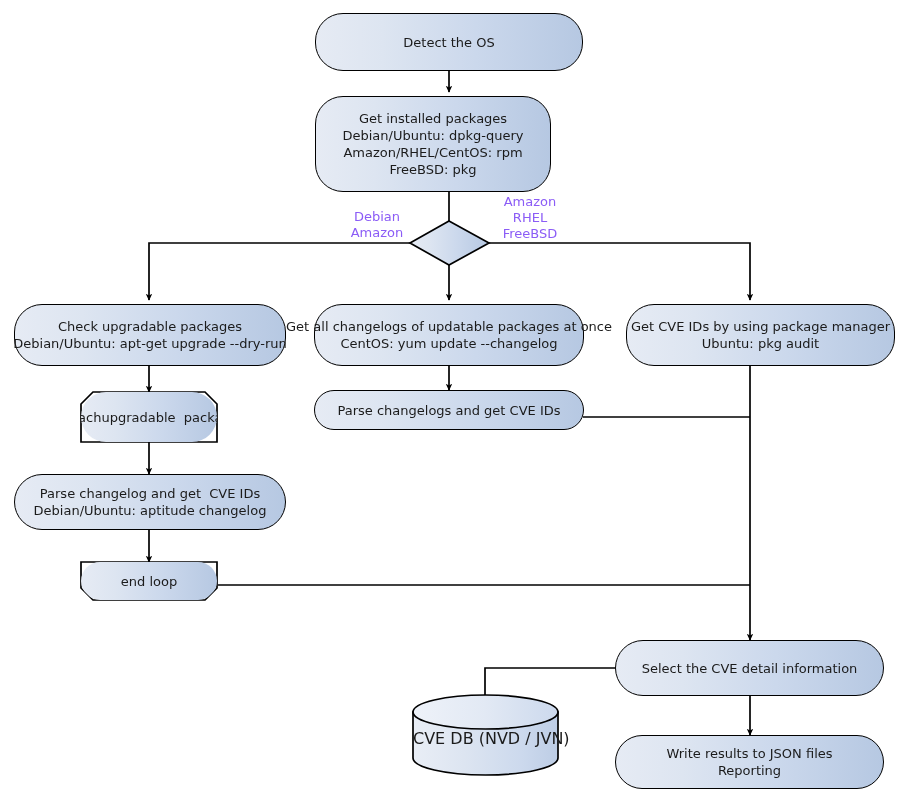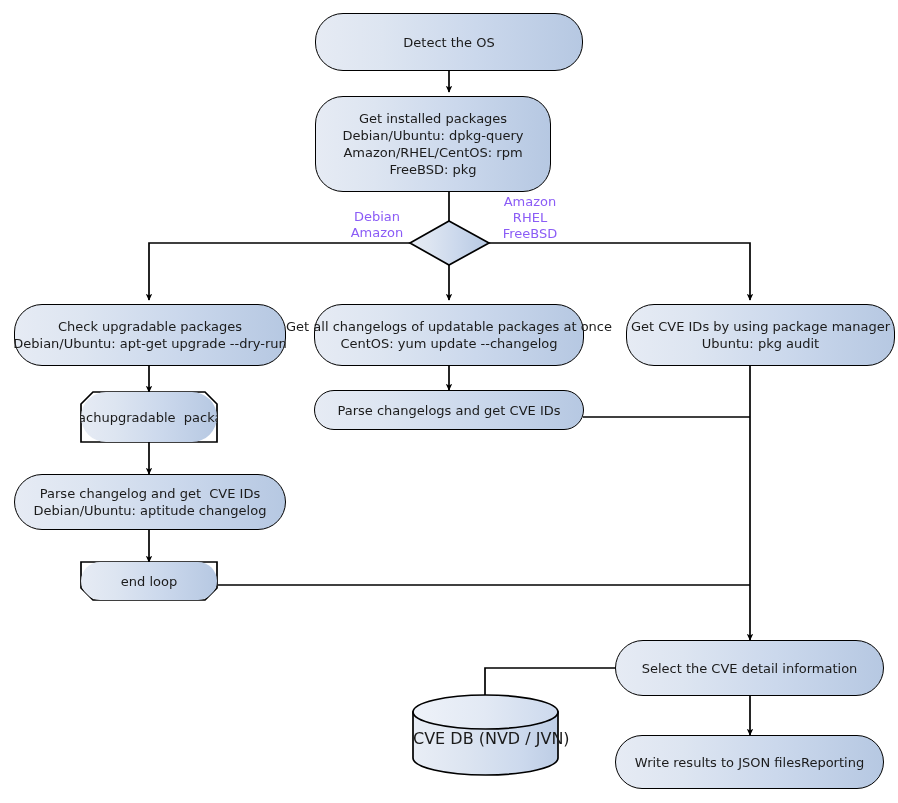--- a/index.html
+++ b/index.html
@@ -201,18 +201,18 @@
   </div>
 
   <div class="node box" style="left:615px; top:640px; width:269px; height:56px;">
     <span>Select the CVE detail information</span>
   </div>
 
   <div class="db-wrap" style="left:413px; top:695px; width:146px; height:80px;">
     <div class="db-label" style="top:34px;">CVE DB (NVD / JVN)</div>
   </div>
 
-  <div class="node box" style="left:615px; top:735px; width:269px; height:54px; flex-direction:row;">
+  <div class="node box" style="left:615px; top:735px; width:269px; height:54px; flex-direction:column;">
     <span>Write results to JSON files</span>
     <span>Reporting</span>
   </div>
 
 </div>
 
 </body></html>

